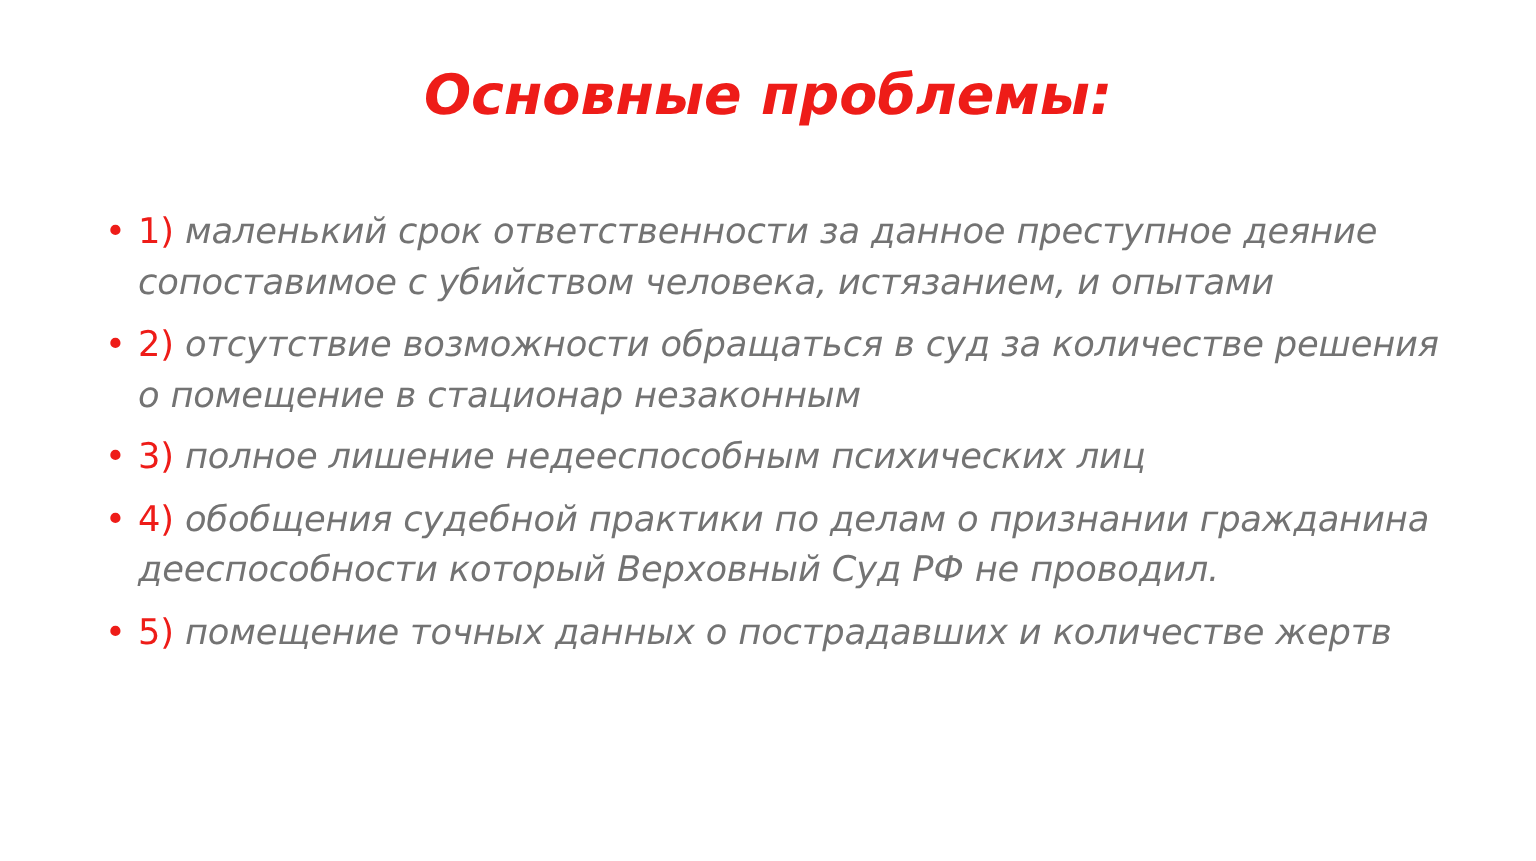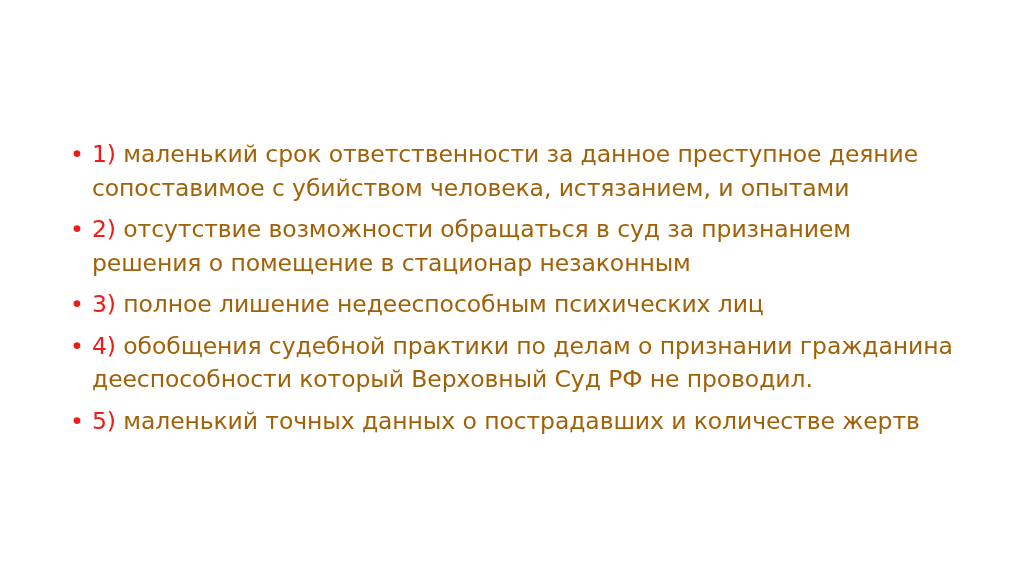--- a/index.html
+++ b/index.html
@@ -75,46 +75,48 @@
     line-height: 33.5px;
     text-align: left;
   }
 
   .item-number {
     color: #EE1C18;
     font-weight: normal;
   }
 
   .item-text {
-    color: #a16207;
+    color: #737373;
+    font-style: italic;
   }
 </style>
 </head>
 <body>
 
 <div class="slide">
 
+  <div class="slide-title">Основные проблемы:</div>
 
   <ul class="bullet-list">
 
     <li class="bullet-item">
       <span class="bullet-dot">•</span><span class="item-number">1)</span><span class="item-text"> <span>маленький срок ответственности за данное преступное деяние сопоставимое с убийством человека, истязанием, и опытами</span></span>
     </li>
 
     <li class="bullet-item">
-      <span class="bullet-dot">•</span><span class="item-number">2)</span><span class="item-text"> <span>отсутствие возможности обращаться в суд за признанием решения о помещение в стационар незаконным</span></span>
+      <span class="bullet-dot">•</span><span class="item-number">2)</span><span class="item-text"> <span>отсутствие возможности обращаться в суд за количестве решения о помещение в стационар незаконным</span></span>
     </li>
 
     <li class="bullet-item">
       <span class="bullet-dot">•</span><span class="item-number">3)</span><span class="item-text"> <span>полное лишение недееспособным психических лиц</span></span>
     </li>
 
     <li class="bullet-item">
       <span class="bullet-dot">•</span><span class="item-number">4)</span><span class="item-text"> <span>обобщения судебной практики по делам о признании гражданина дееспособности который Верховный Суд РФ не проводил.</span></span>
     </li>
 
     <li class="bullet-item">
-      <span class="bullet-dot">•</span><span class="item-number">5)</span><span class="item-text"> <span>маленький точных данных о пострадавших и количестве жертв</span></span>
+      <span class="bullet-dot">•</span><span class="item-number">5)</span><span class="item-text"> <span>помещение точных данных о пострадавших и количестве жертв</span></span>
     </li>
 
   </ul>
 
 </div>
 
 </body></html>

